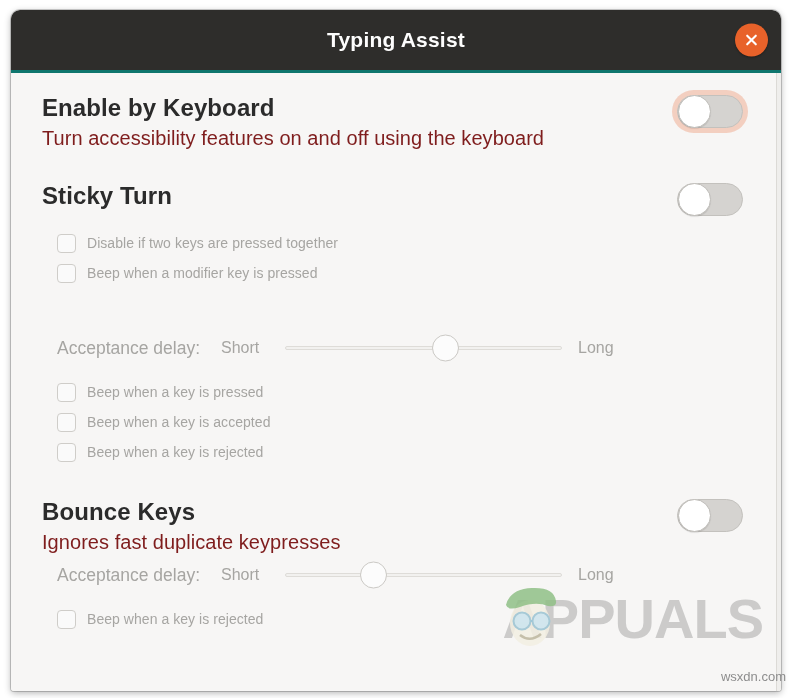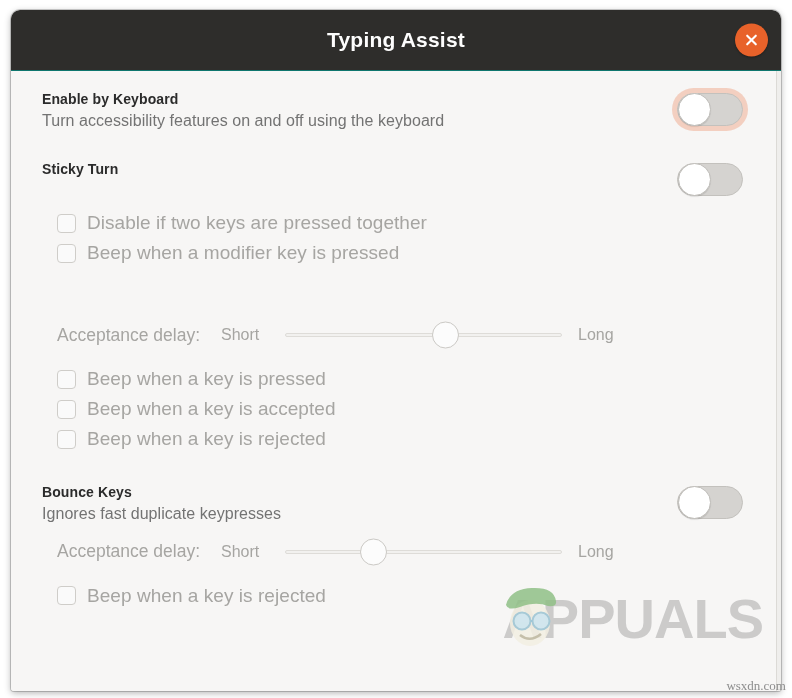--- a/index.html
+++ b/index.html
@@ -37,21 +37,21 @@
   
   .titlebar {
     position: relative;
     height: 60px;
     min-height: 60px;
     background: #2e2d2b;
     border-radius: 8px 8px 0 0;
     display: flex;
     align-items: center;
     justify-content: center;
-    border-bottom: 1px solid #0f766e;
+    border-bottom: 3px solid #0f766e;
   }
   .titlebar-title {
     color: #fdfdfd;
     font-size: 21px;
     font-weight: bold;
     letter-spacing: 0.2px;
   }
   .close-button {
     position: absolute;
     right: 13px;
@@ -95,29 +95,29 @@
 
   .section-head {
     position: relative;
     display: flex;
     align-items: flex-start;
     justify-content: space-between;
   }
   .head-text { max-width: 640px; }
 
   .section-title {
-    font-size: 14px;
+    font-size: 24px;
     font-weight: bold;
     color: #2b2b2b;
     line-height: 1.26;
     letter-spacing: 0.1px;
   }
   .section-desc {
-    font-size: 16px;
-    color: #737373;
+    font-size: 20px;
+    color: #7f1d1d;
     line-height: 1.3;
     margin-top: 2px;
     letter-spacing: 0.05px;
   }
 
   
   .toggle-wrap {
     position: relative;
     flex: 0 0 auto;
     margin-top: 2px;
@@ -163,32 +163,32 @@
     height: 19px;
     border-radius: 4px;
     border: 1px solid #cfcdc9;
     background: #fafafa;
     box-sizing: border-box;
     flex: 0 0 auto;
     margin-right: 11px;
     cursor: pointer;
   }
   .check-label {
-    font-size: 19px;
+    font-size: 14px;
     color: #a6a5a2;
     letter-spacing: 0.05px;
   }
 
   
   .slider-row {
     display: flex;
     align-items: center;
     height: 34px;
     padding-left: 15px;
-    margin-top: 10px;
+    margin-top: 3px;
     margin-bottom: 6px;
   }
   .slider-label {
     font-size: 17.5px;
     color: #a6a5a2;
     width: 150px;
     flex: 0 0 auto;
   }
   .slider-end {
     font-size: 16px;
@@ -251,24 +251,24 @@
   .wm-mascot {
     position: absolute;
     left: -6px;
     bottom: -4px;
     width: 70px;
     height: 74px;
   }
   .site-credit {
     position: absolute;
     right: 6px;
-    bottom: 4px;
+    bottom: 14px;
     font-size: 13px;
     color: #8d8d8d;
-    font-family: Liberation Serif, serif;
+    font-family: Liberation Sans, sans-serif;
   }
 </style>
 </head>
 <body>
 
 <div id="root">
   <div class="window">
 
     <div class="titlebar">
       <div class="titlebar-title">Typing Assist</div>

